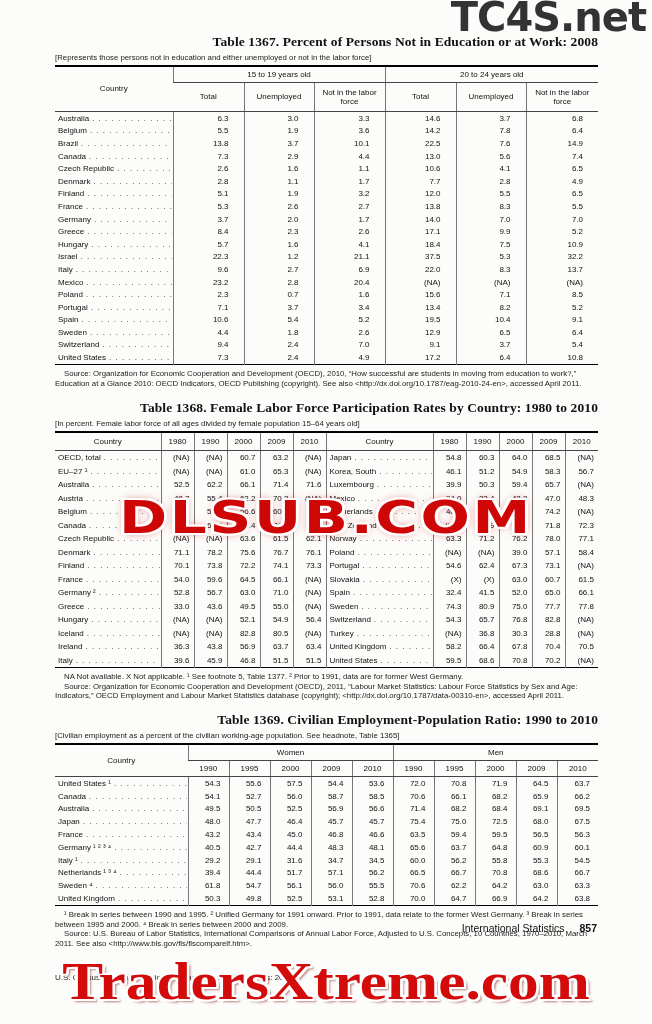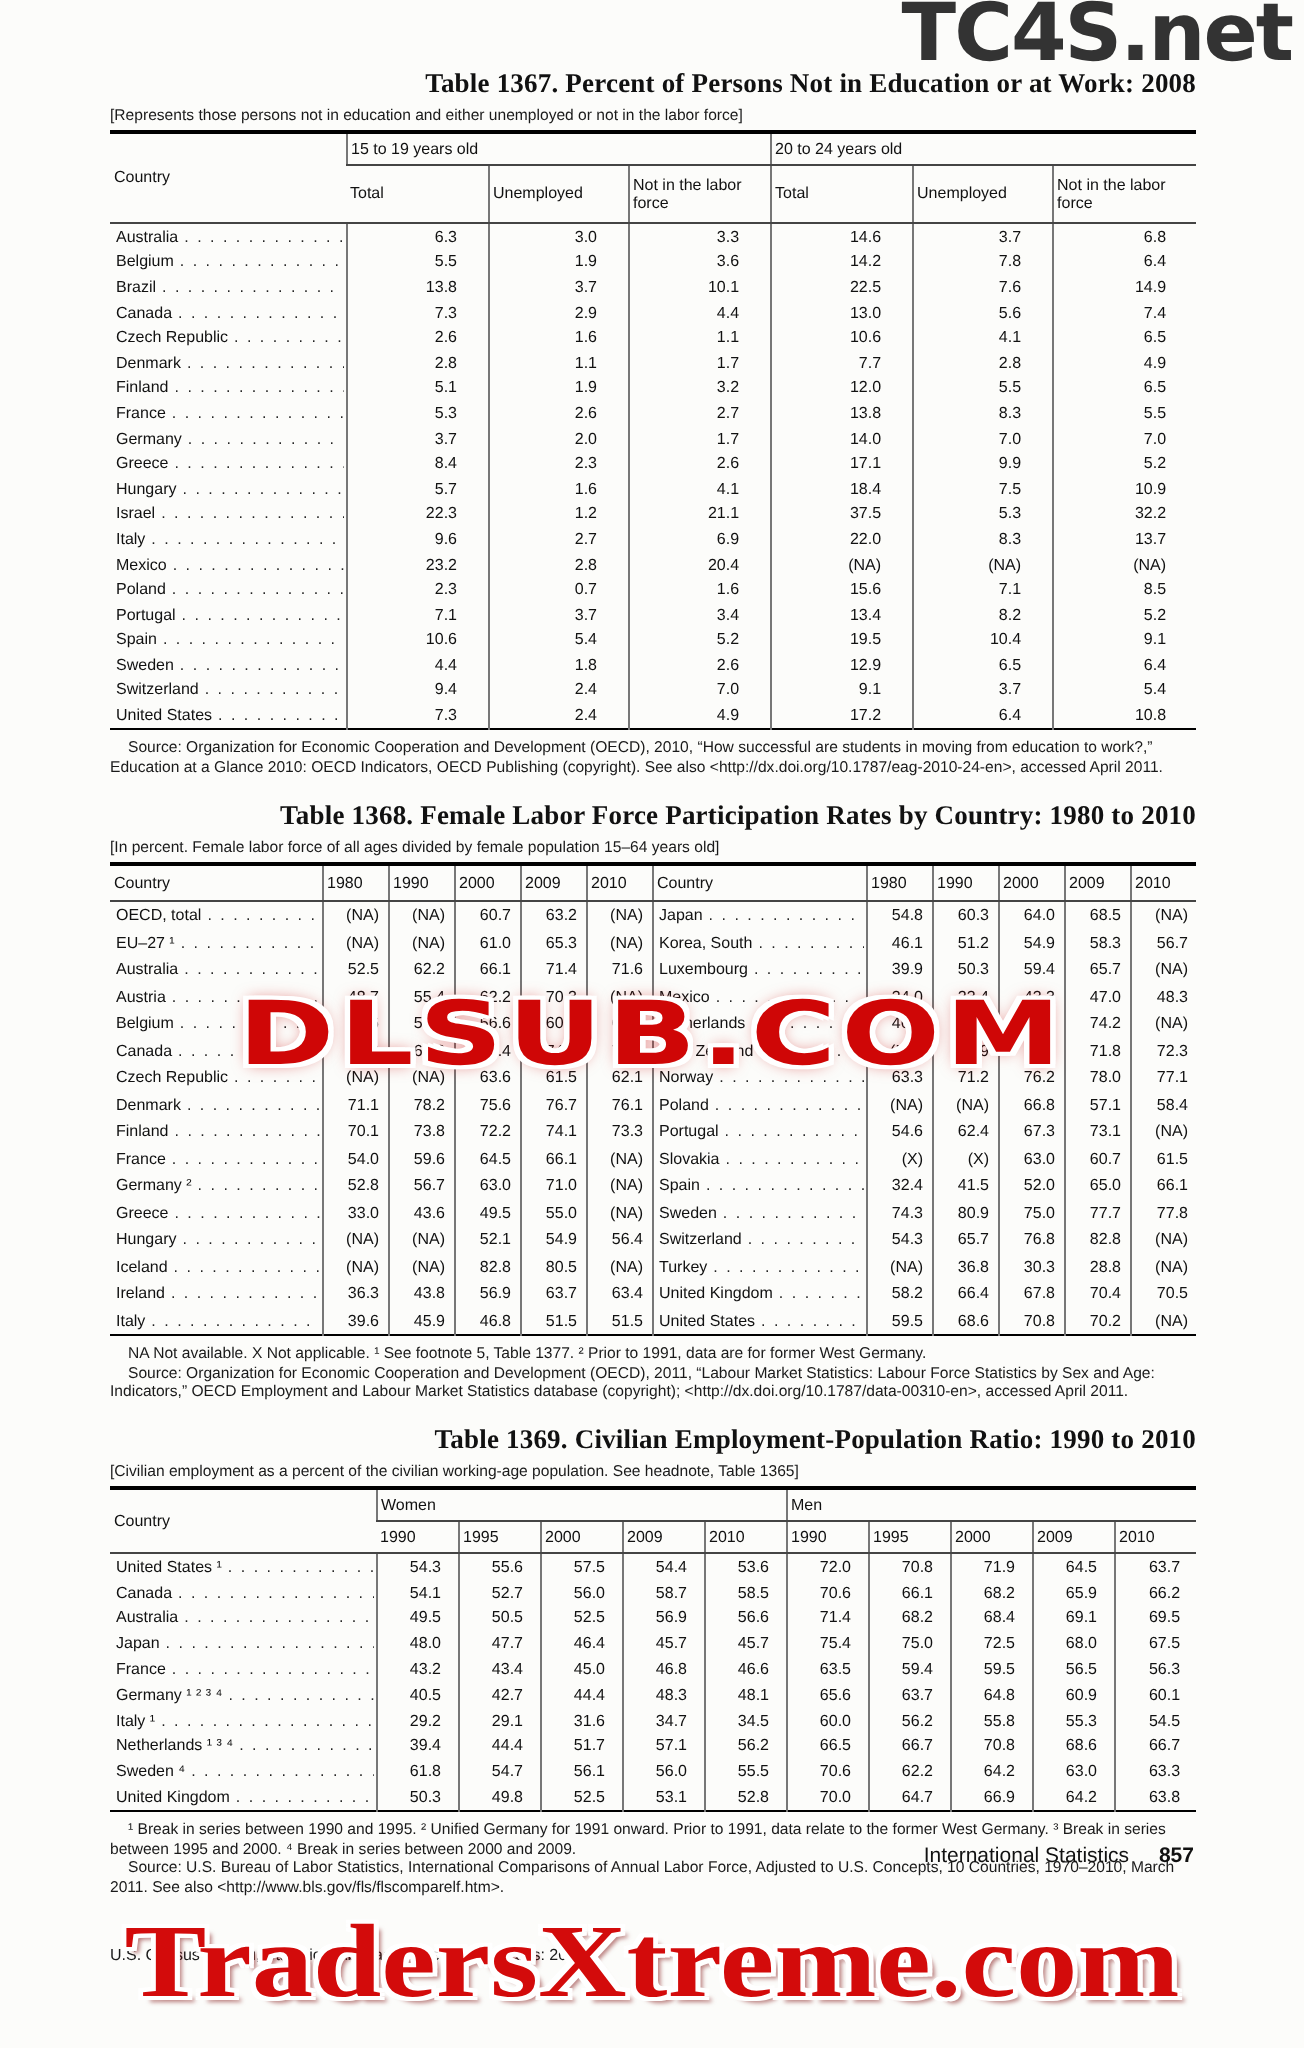--- a/index.html
+++ b/index.html
@@ -18,21 +18,21 @@
   }
   .subtitle{font-size:7.8px;margin:0 0 3px 0;color:#1a1a1a}
 
   table.data{
     width:100%;border-collapse:collapse;table-layout:fixed;
     border-top:2.2px solid #000;border-bottom:1.2px solid #000;
     font-size:8px;color:#111;
   }
   table.data th{font-weight:400}
   table.data thead th{
-    border-bottom:1px solid #444;text-align:left;vertical-align:middle;
+    border-bottom:1px solid #444;text-align:center;vertical-align:middle;
     padding:1px 2px;line-height:1.15;font-size:8px;margin-top:21px;
   }
   table.data th,table.data td{border-left:1px solid #777}
   table.data tr>*:first-child{border-left:none}
   th.nlf{text-align:right;white-space:normal;padding-right:6px}
   th.gsep,td.gsep{border-left:1.4px solid #000}
   th.psep,td.psep{border-left:1.6px solid #000}
   #t1367 thead tr:first-child th{height:13px}
   #t1367 thead tr:last-child th{height:26px}
   #t1368 thead th{height:15px}
@@ -614,21 +614,21 @@
           <td class="num">76.7</td>
           <td class="num">76.1</td>
           <td class="country psep">
             <span class="cwrap">
               <span class="cname">Poland</span>
               <span class="leader"> . . . . . . . . . . . . . . . . . . . . . . . . . . . . . . . . . . . . . . . . . . . . . . . . . . . . . . . . . . . . . . . . . . . . . . . . . . . . . . . .</span>
             </span>
           </td>
           <td class="num">(NA)</td>
           <td class="num">(NA)</td>
-          <td class="num">66.8</td>
+          <td class="num">39.0</td>
           <td class="num">57.1</td>
           <td class="num">58.4</td>
         </tr>
         <tr>
           <td class="country">
             <span class="cwrap">
               <span class="cname">Finland</span>
               <span class="leader"> . . . . . . . . . . . . . . . . . . . . . . . . . . . . . . . . . . . . . . . . . . . . . . . . . . . . . . . . . . . . . . . . . . . . . . . . . . . . . . . .</span>
             </span>
           </td>

